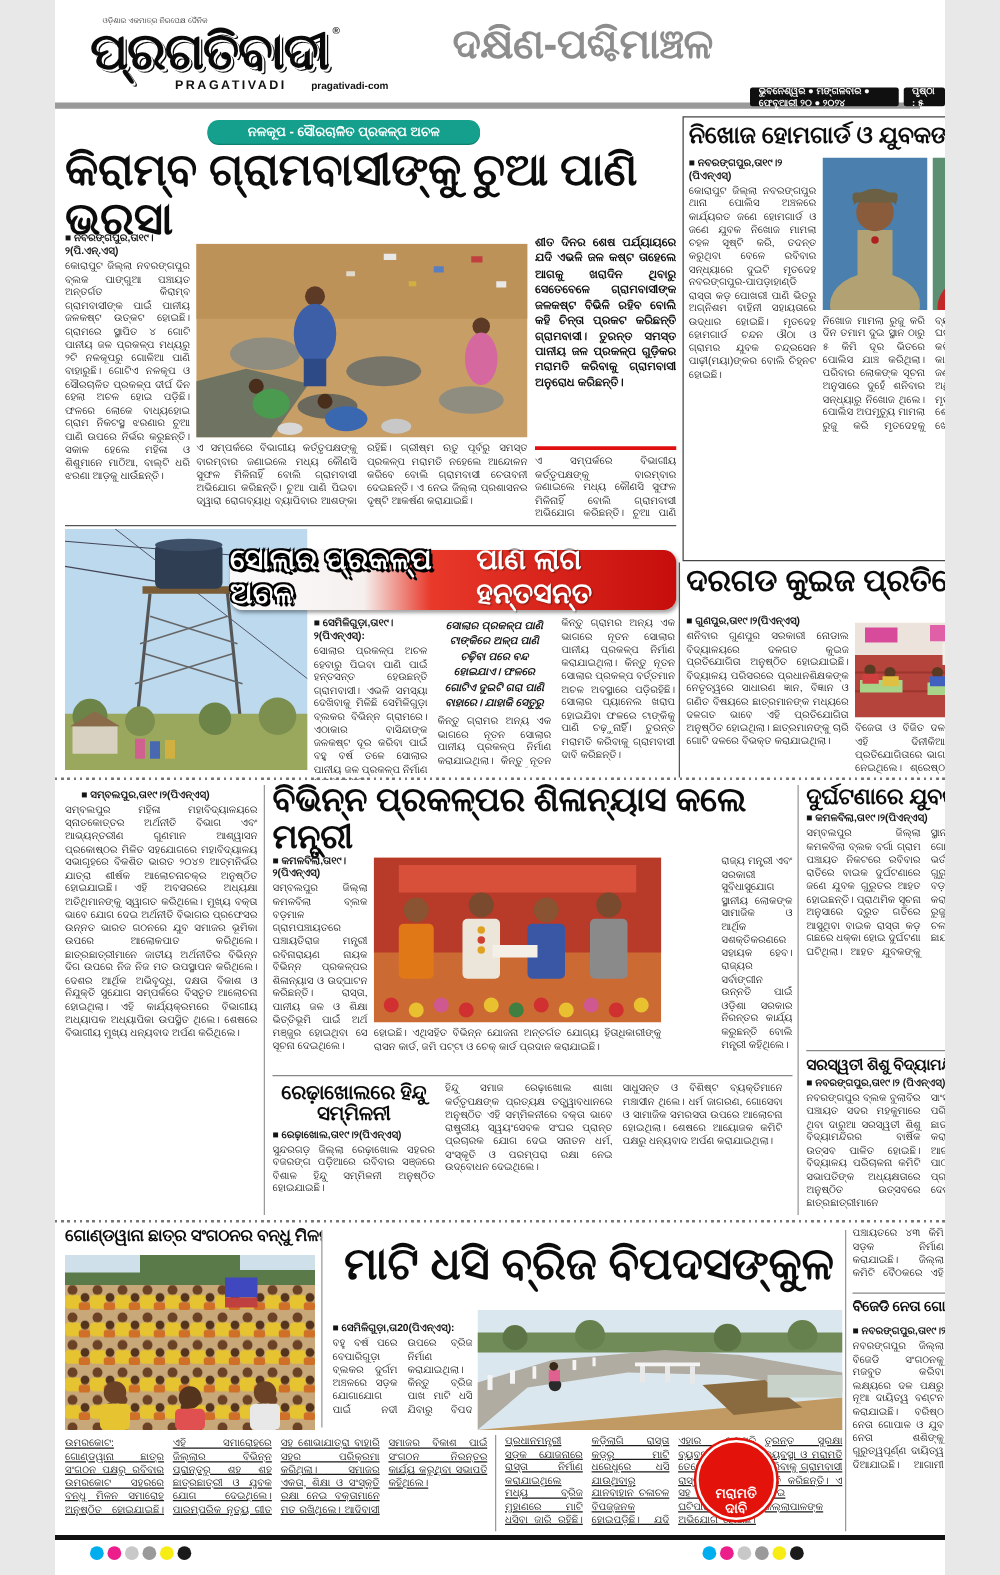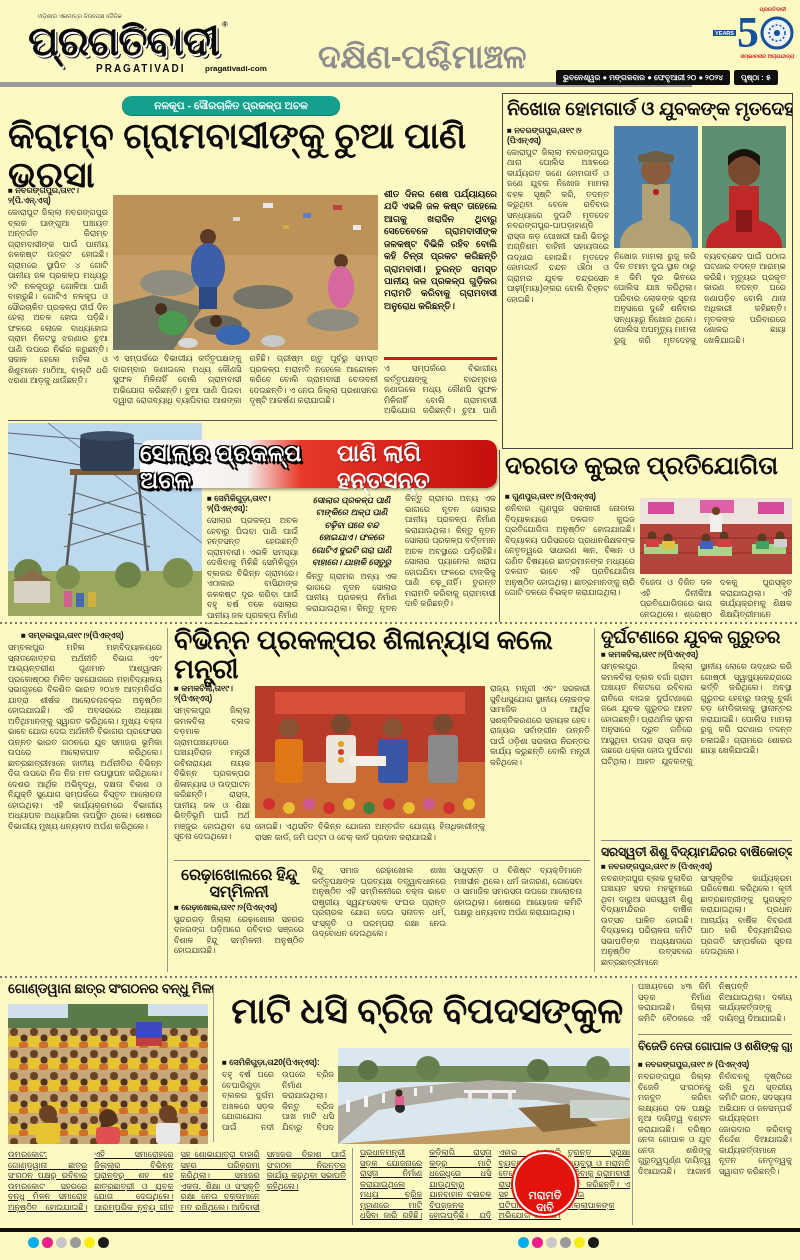--- a/index.html
+++ b/index.html
@@ -1,16 +1,16 @@
 <!DOCTYPE html>
 <html><head>
 <meta charset="utf-8">
 <style>
   html,body{margin:0;padding:0;background:#e8e8e8;}
-  .page{position:relative;width:800px;height:1260px;background:#fef9c3;margin:0 auto;
+  .page{position:relative;width:712px;height:1260px;background:#ffffff;margin:0 auto;
         font-family:"Liberation Sans","DejaVu Sans",sans-serif;color:#141414;overflow:hidden;}
   .abs{position:absolute;}
   
   .body-txt{font-size:8.2px;line-height:1.28;text-align:justify;color:#1b1b1b;overflow:hidden;}
   .byline{font-weight:bold;font-size:8.2px;margin-bottom:2px;}
   .hl{font-weight:bold;color:#0c0c0c;letter-spacing:-0.3px;line-height:1.08;}
   .cols2{column-count:2;column-gap:8px;}
   .cols4{column-count:4;column-gap:7px;text-decoration:underline;}
   
   .vrule{width:1px;background:#555;}
@@ -27,21 +27,21 @@
              display:flex;align-items:center;justify-content:center;border-radius:2px;padding:0 7px;height:15px;}
   .anniv-red{color:#c41220;font-size:5.5px;font-weight:bold;}
   .anniv-years{background:#15519c;color:#fff;font-size:5.5px;font-weight:bold;padding:0 2px;}
   .anniv-digit{font-size:44px;font-weight:bold;color:#15519c;font-family:"Liberation Serif",serif;line-height:0.9;}
   
   .kicker{background:#14a08d;color:#fff;font-size:10.5px;font-weight:bold;border-radius:9px;
           display:flex;align-items:center;justify-content:center;box-shadow:0 1px 0 #0e7f70;}
   .highlight-par{font-size:9.2px;font-weight:bold;line-height:1.35;text-align:justify;color:#0d0d0d;}
   .red-rule{height:3px;background:#e01010;}
   
-  .solar-band{border-radius:10px;display:flex;align-items:flex-start;justify-content:center;gap:6px;
+  .solar-band{border-radius:10px;display:flex;align-items:flex-end;justify-content:center;gap:6px;
      background:linear-gradient(90deg,#fbfbfb 0%,#f5f0ee 30%,#e8392a 45%,#c60d0b 100%);
      box-shadow:1px 2px 3px rgba(0,0,0,0.35);}
   .solar-black{font-size:23px;font-weight:bold;color:#fff;
      text-shadow:-1.5px -1.5px 0 #000,1.5px -1.5px 0 #000,-1.5px 1.5px 0 #000,1.5px 1.5px 0 #000,2.5px 2.5px 0 #000;}
   .solar-red{font-size:23px;font-weight:bold;color:#fff;text-shadow:1px 1px 1px rgba(0,0,0,.4);}
   .pullquote{font-size:8.6px;font-weight:bold;font-style:italic;text-align:center;line-height:1.45;}
   
   .badge{border-radius:50%;background:#e3120b;border:2px solid #fff;box-shadow:0 0 0 2px #e3120b;
          color:#fff;font-weight:bold;font-size:11px;display:flex;flex-direction:column;
          align-items:center;justify-content:flex-end;text-align:center;line-height:1.15;}
@@ -53,21 +53,21 @@
 </head>
 <body>
 
 <div class="page">
 
   <div class="abs tagline" style="left:38px;top:13px;">ଓଡ଼ିଶାର ଏକମାତ୍ର ନିରପେକ୍ଷ ଦୈନିକ</div>
   <div class="abs logo" style="left:28px;top:18px;">ପ୍ରଗତିବାଦୀ</div>
   <div class="abs" style="left:222px;top:20px;font-size:8px;font-weight:bold;">®</div>
   <div class="abs logo-latin" style="left:96px;top:63px;">PRAGATIVADI</div>
   <div class="abs logo-web" style="left:205px;top:64px;">pragativadi-com</div>
-  <div class="abs section-title" style="left:318px;top:38px;">ଦକ୍ଷିଣ-ପଶ୍ଚିମାଞ୍ଚଳ</div>
+  <div class="abs section-title" style="left:318px;top:16px;">ଦକ୍ଷିଣ-ପଶ୍ଚିମାଞ୍ଚଳ</div>
 
   <div class="abs" style="left:694px;top:6px;width:100px;height:64px;">
     <div class="anniv-red" style="text-align:right;padding-right:8px;">ପ୍ରଗତିବାଦୀ</div>
     <div style="display:flex;align-items:center;justify-content:flex-end;gap:1px;">
       <span class="anniv-years">YEARS</span>
       <span class="anniv-digit">5</span>
       <svg width="34" height="34" viewBox="0 0 34 34">
         <circle cx="17" cy="17" r="15" fill="#eaf1f8" stroke="#15519c" stroke-width="3"></circle>
         <circle cx="17" cy="17" r="8" fill="none" stroke="#15519c" stroke-width="1.5" stroke-dasharray="2 2"></circle>
         <circle cx="17" cy="17" r="3" fill="#15519c"></circle>
@@ -271,21 +271,21 @@
       <circle cx="74" cy="122" r="6" fill="#d03030"></circle>
     <circle cx="94" cy="118" r="6" fill="#e8c030"></circle>
       <circle cx="114" cy="122" r="6" fill="#3f7f3f"></circle>
     <circle cx="134" cy="118" r="6" fill="#d03030"></circle>
       <circle cx="154" cy="122" r="6" fill="#e8c030"></circle>
     <circle cx="174" cy="118" r="6" fill="#d05890"></circle>
       <circle cx="194" cy="122" r="6" fill="#d03030"></circle>
     <circle cx="214" cy="118" r="6" fill="#e8c030"></circle>
   </svg>
   <div class="abs" style="left:490px;top:684px;width:100px;">
-    <div class="body-txt" style="height:172px;">ରାଜ୍ୟ ମନ୍ତ୍ରୀ ଏବଂ ସରକାରୀ ସୁବିଧାସୁଯୋଗ ସ୍ଥାନୀୟ ଲୋକଙ୍କ ସାମାଜିକ ଓ ଆର୍ଥିକ ସଶକ୍ତିକରଣରେ ସହାୟକ ହେବ। ରାଜ୍ୟର ସର୍ବାଙ୍ଗୀନ ଉନ୍ନତି ପାଇଁ ଓଡ଼ିଶା ସରକାର ନିରନ୍ତର କାର୍ଯ୍ୟ କରୁଛନ୍ତି ବୋଲି ମନ୍ତ୍ରୀ କହିଥିଲେ।</div>
+    <div class="body-txt" style="height:172px;margin-left:43px;">ରାଜ୍ୟ ମନ୍ତ୍ରୀ ଏବଂ ସରକାରୀ ସୁବିଧାସୁଯୋଗ ସ୍ଥାନୀୟ ଲୋକଙ୍କ ସାମାଜିକ ଓ ଆର୍ଥିକ ସଶକ୍ତିକରଣରେ ସହାୟକ ହେବ। ରାଜ୍ୟର ସର୍ବାଙ୍ଗୀନ ଉନ୍ନତି ପାଇଁ ଓଡ଼ିଶା ସରକାର ନିରନ୍ତର କାର୍ଯ୍ୟ କରୁଛନ୍ତି ବୋଲି ମନ୍ତ୍ରୀ କହିଥିଲେ।</div>
   </div>
   <div class="abs body-txt" style="left:255px;top:822px;width:230px;height:34px;">ହୋଇଛି। ଏଥିସହିତ ବିଭିନ୍ନ ଯୋଜନା ଅନ୍ତର୍ଗତ ଯୋଗ୍ୟ ହିତାଧିକାରୀଙ୍କୁ ରାସନ କାର୍ଡ, ଜମି ପଟ୍ଟା ଓ ଚେକ୍ କାର୍ଡ ପ୍ରଦାନ କରାଯାଇଛି।</div>
   <div class="abs hrule" style="left:174px;top:860px;width:416px;background:#888;"></div>
 
   <div class="abs" style="left:174px;top:866px;width:416px;display:flex;gap:8px;">
     <div style="width:130px;">
       <div class="hl" style="font-size:16px;text-align:center;">ରେଢ଼ାଖୋଲରେ ହିନ୍ଦୁ ସମ୍ମିଳନୀ</div>
       <div class="byline" style="margin-top:2px;">■ ରେଢ଼ାଖୋଲ,ତା୧୯।୨(ପିଏନ୍ଏସ୍)</div>
       <div class="body-txt" style="height:52px;">ସୁନ୍ଦରଗଡ଼ ଜିଲ୍ଲା ରେଢ଼ାଖୋଲ ସହରର ବଜରଙ୍ଗ ପଡ଼ିଆରେ ରବିବାର ସଞ୍ଜରେ ବିଶାଳ ହିନ୍ଦୁ ସମ୍ମିଳନୀ ଅନୁଷ୍ଠିତ ହୋଇଯାଇଛି।</div>
     </div>

